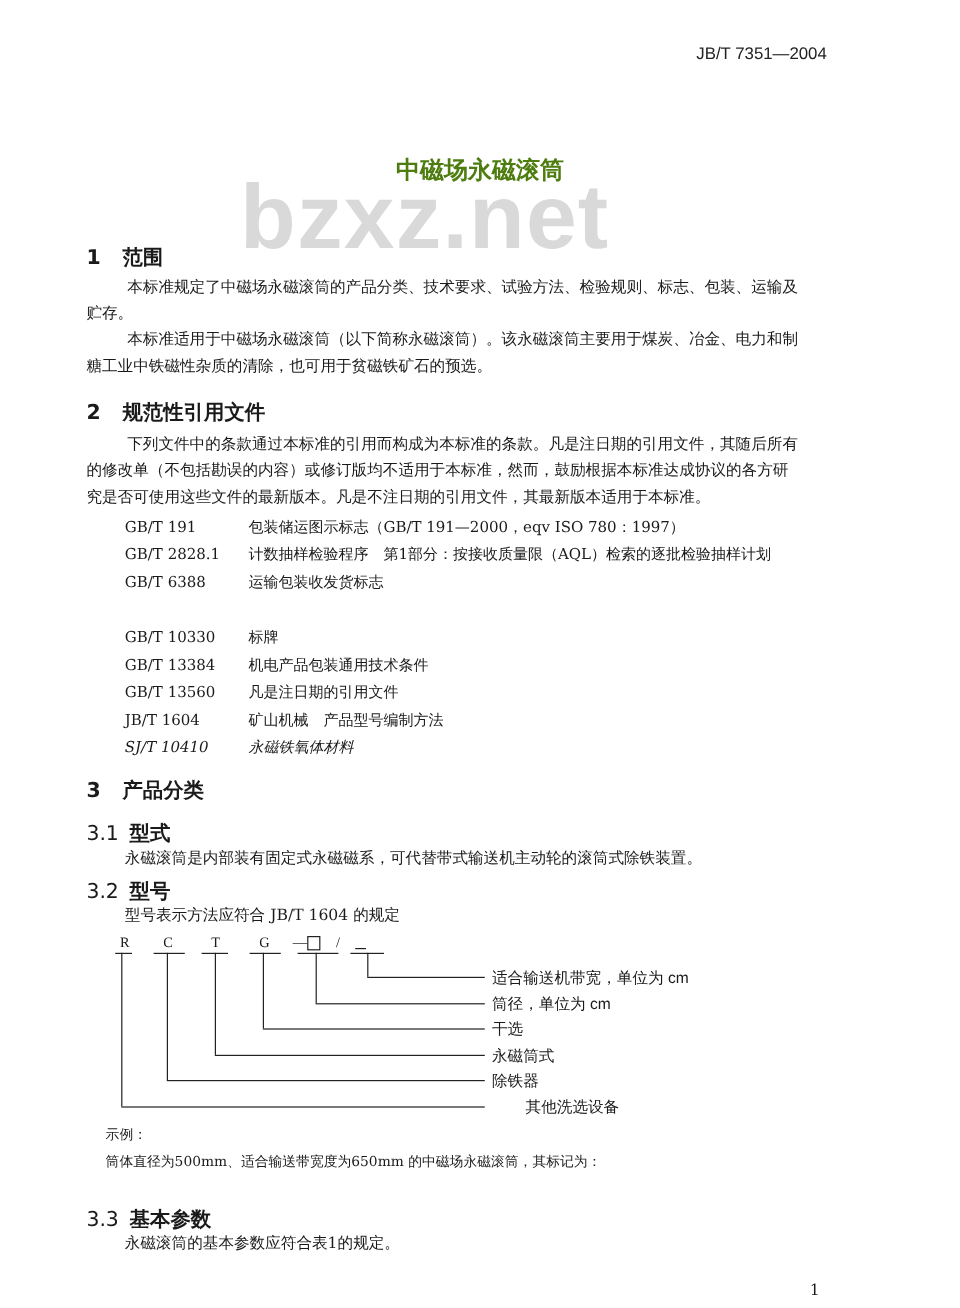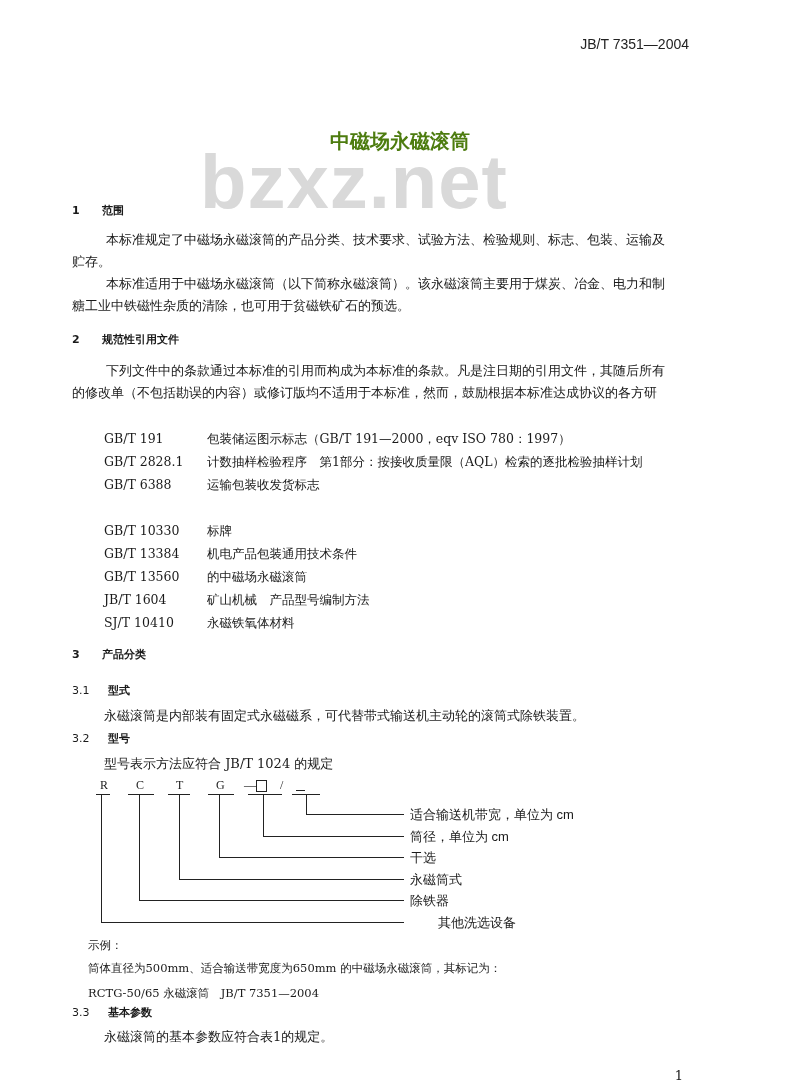--- a/index.html
+++ b/index.html
@@ -6,21 +6,21 @@
   body {
     width: 800px; height: 1090px; position: relative; overflow: hidden;
     font-family: "DejaVu Serif", "Liberation Serif", serif;
     color: #1a1a1a;
   }
   .abs { position: absolute; white-space: nowrap; }
   .std-code { top: 36px; right: 48px; font-family: "Liberation Sans", sans-serif; font-size: 14px; color: #222; }
   .title { top: 128px; left: 0; width: 800px; text-align: center; font-size: 20px; font-weight: bold; font-family: "DejaVu Sans", sans-serif; color: #4d7c0f; }
   .watermark { top: 138px; left: 200px; width: 360px; font-family: "Liberation Sans", sans-serif; font-weight: bold; font-size: 76px; color: #d9d9d9; letter-spacing: 1px; z-index: 0; }
   .content { position: absolute; left: 0; top: 0; width: 737px; height: 1090px; z-index: 1; border-radius: 15px; }
-  .h1 { font-family: "DejaVu Sans", sans-serif; font-size: 11px; font-weight: bold; }
+  .h1 { font-family: "DejaVu Sans", sans-serif; font-size: 17px; font-weight: bold; }
   .h1 .num { display: inline-block; width: 30px; }
   .p { font-size: 13px; line-height: 22px; }
   .ref { font-size: 12.5px; }
   .ref .code { display: inline-block; min-width: 95px; margin-right: 8px; }
   .diagram { position: absolute; left: 96px; top: 778px; width: 520px; height: 160px; }
   .dg-letter { position: absolute; font-size: 12px; font-family: "Liberation Serif", serif; }
   .line-h { position: absolute; height: 0; border-top: 1.4px solid #222; }
   .line-v { position: absolute; width: 0; border-left: 1.4px solid #222; }
   .box { position: absolute; width: 9px; height: 10px; border: 1.3px solid #222; }
   .dg-label { position: absolute; font-size: 13px; font-family: Liberation Sans, sans-serif; }
@@ -42,43 +42,44 @@
   <div class="abs p" style="left:106px; top:229px;">本标准规定了中磁场永磁滚筒的产品分类、技术要求、试验方法、检验规则、标志、包装、运输及</div>
   <div class="abs p" style="left:72px; top:251px;">贮存。</div>
   <div class="abs p" style="left:106px; top:273px;">本标准适用于中磁场永磁滚筒（以下简称永磁滚筒）。该永磁滚筒主要用于煤炭、冶金、电力和制</div>
   <div class="abs p" style="left:72px; top:295px;">糖工业中铁磁性杂质的清除，也可用于贫磁铁矿石的预选。</div>
 
   <div class="abs h1" style="left:72px; top:332px;">
     <span class="num">2</span><span>规范性引用文件</span>
   </div>
   <div class="abs p" style="left:106px; top:360px;">下列文件中的条款通过本标准的引用而构成为本标准的条款。凡是注日期的引用文件，其随后所有</div>
   <div class="abs p" style="left:72px; top:382px;">的修改单（不包括勘误的内容）或修订版均不适用于本标准，然而，鼓励根据本标准达成协议的各方研</div>
+  <div class="abs p" style="left:72px; top:404px;">究是否可使用这些文件的最新版本。凡是不注日期的引用文件，其最新版本适用于本标准。</div>
 
   <div class="abs ref" style="left:104px; top:431px;"><span class="code">GB/T 191</span><span>包装储运图示标志（GB/T 191—2000，eqv ISO 780：1997）</span></div>
   <div class="abs ref" style="left:104px; top:454px;"><span class="code">GB/T 2828.1</span><span>计数抽样检验程序　第1部分：按接收质量限（AQL）检索的逐批检验抽样计划</span></div>
   <div class="abs ref" style="left:104px; top:477px;"><span class="code">GB/T 6388</span><span>运输包装收发货标志</span></div>
   <div class="abs ref" style="left:104px; top:523px;"><span class="code">GB/T 10330</span><span>标牌</span></div>
   <div class="abs ref" style="left:104px; top:546px;"><span class="code">GB/T 13384</span><span>机电产品包装通用技术条件</span></div>
-  <div class="abs ref" style="left:104px; top:569px;"><span class="code">GB/T 13560</span><span>的中磁场永磁滚筒</span></div>
+  <div class="abs ref" style="left:104px; top:569px;"><span class="code">GB/T 13560</span><span>凡是注日期的引用文件</span></div>
   <div class="abs ref" style="left:104px; top:592px;"><span class="code">JB/T 1604</span><span>矿山机械　产品型号编制方法</span></div>
-  <div class="abs ref" style="left:104px; top:615px;"><span class="code">SJ/T 10410</span><span>永磁铁氧体材料</span></div>
+  <div class="abs ref" style="left:104px; top:615px;font-style:italic;"><span class="code">SJ/T 10410</span><span>永磁铁氧体材料</span></div>
 
   <div class="abs h1" style="left:72px; top:647px;">
     <span class="num">3</span><span>产品分类</span>
   </div>
 
   <div class="abs h1" style="left:72px; top:683px; font-weight:normal;">
     <span class="num" style="width:36px;">3.1</span><span style="font-weight:bold;">型式</span>
   </div>
   <div class="abs p" style="left:104px; top:705px;">永磁滚筒是内部装有固定式永磁磁系，可代替带式输送机主动轮的滚筒式除铁装置。</div>
 
   <div class="abs h1" style="left:72px; top:731px; font-weight:normal;">
     <span class="num" style="width:36px;">3.2</span><span style="font-weight:bold;">型号</span>
   </div>
-  <div class="abs p" style="left:104px; top:753px;">型号表示方法应符合 JB/T 1024 的规定</div>
+  <div class="abs p" style="left:104px; top:753px;">型号表示方法应符合 JB/T 1604 的规定</div>
 
   <div class="diagram">
     <span class="dg-letter" style="left:4px; top:0px;">R</span>
     <span class="dg-letter" style="left:40px; top:0px;">C</span>
     <span class="dg-letter" style="left:80px; top:0px;">T</span>
     <span class="dg-letter" style="left:120px; top:0px;">G</span>
     <span class="dg-letter" style="left:148px; top:0px;">—</span>
     <span class="box" style="left:160px; top:2px;"></span>
     <span class="dg-letter" style="left:184px; top:0px;">/</span>
     <span class="box" style="left:200px; top:2px; border-top:none; border-left:none; border-right:none;"></span>
@@ -107,21 +108,20 @@
     <span class="dg-label" style="left:314px; top:28px;">适合输送机带宽，单位为 cm</span>
     <span class="dg-label" style="left:314px; top:50px;">筒径，单位为 cm</span>
     <span class="dg-label" style="left:314px; top:71px;">干选</span>
     <span class="dg-label" style="left:314px; top:93px;">永磁筒式</span>
     <span class="dg-label" style="left:314px; top:114px;">除铁器</span>
     <span class="dg-label" style="left:314px; top:136px;margin-left:28px;">其他洗选设备</span>
   </div>
 
   <div class="abs p small" style="left:88px; top:934px;">示例：</div>
   <div class="abs p small" style="left:88px; top:957px;">筒体直径为500mm、适合输送带宽度为650mm 的中磁场永磁滚筒，其标记为：</div>
-  <div class="abs p small" style="left:88px; top:982px;">RCTG-50/65 永磁滚筒　JB/T 7351—2004</div>
 
   <div class="abs h1" style="left:72px; top:1005px; font-weight:normal;">
     <span class="num" style="width:36px;">3.3</span><span style="font-weight:bold;">基本参数</span>
   </div>
   <div class="abs p" style="left:104px; top:1026px;">永磁滚筒的基本参数应符合表1的规定。</div>
 
   <div class="abs page-num">1</div>
 </div>
 
 </body></html>

